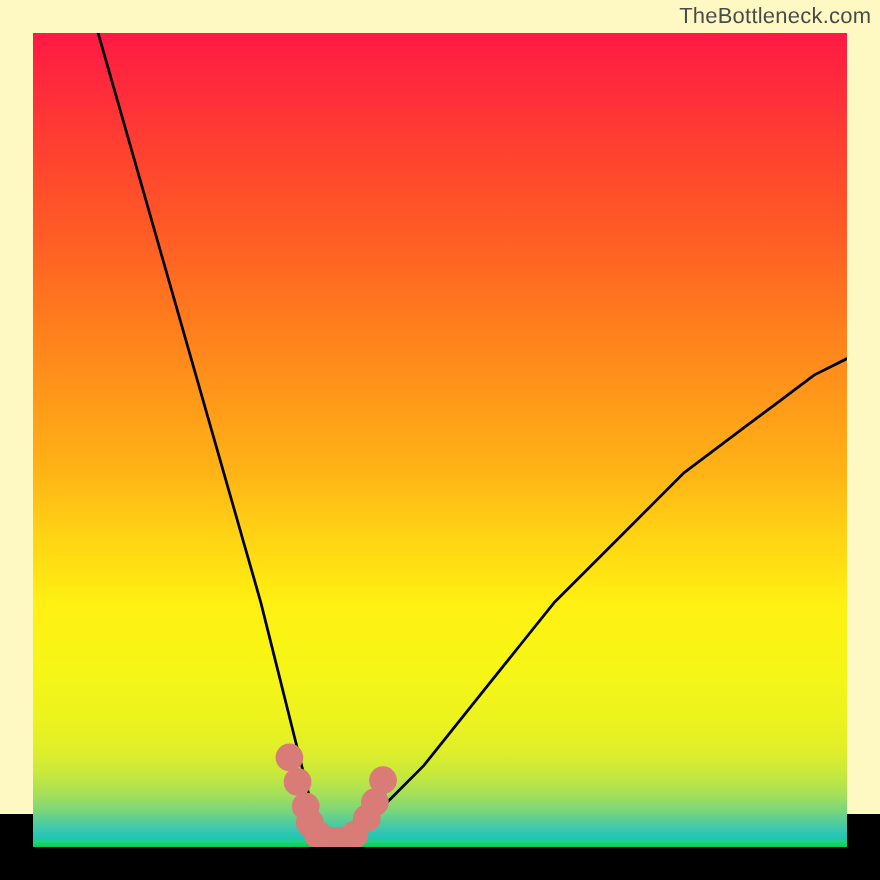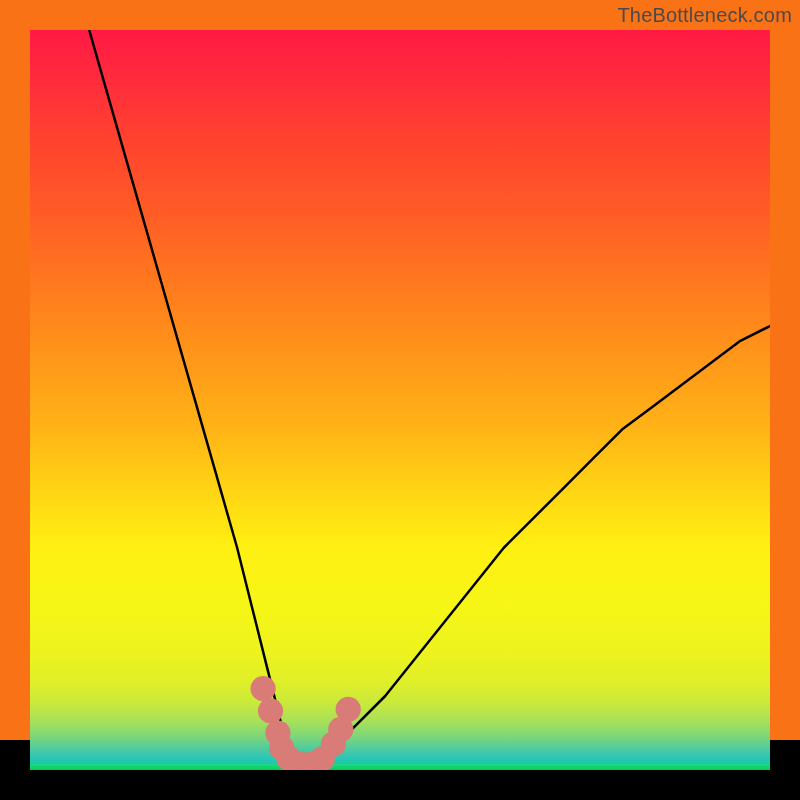--- a/index.html
+++ b/index.html
@@ -10,21 +10,21 @@
     background: #000;
     font-family: Arial, Helvetica, sans-serif;
     overflow: hidden;
   }
   .frame {
     position: absolute;
     left: 0;
     top: 0;
     width: 800px;
     height: 740px;
-    background: #f97316;
+    background: #fef9c3;
     text-align: right;
   }
   .plot {
     position: absolute;
     left: 30px;
     top: 30px;
     width: 740px;
     height: 740px;
     overflow: hidden;
   }

